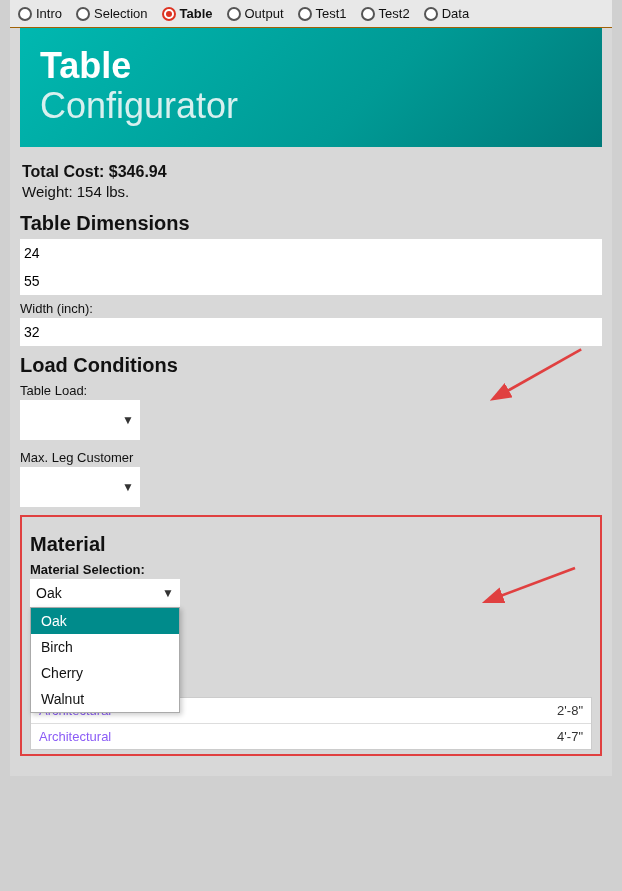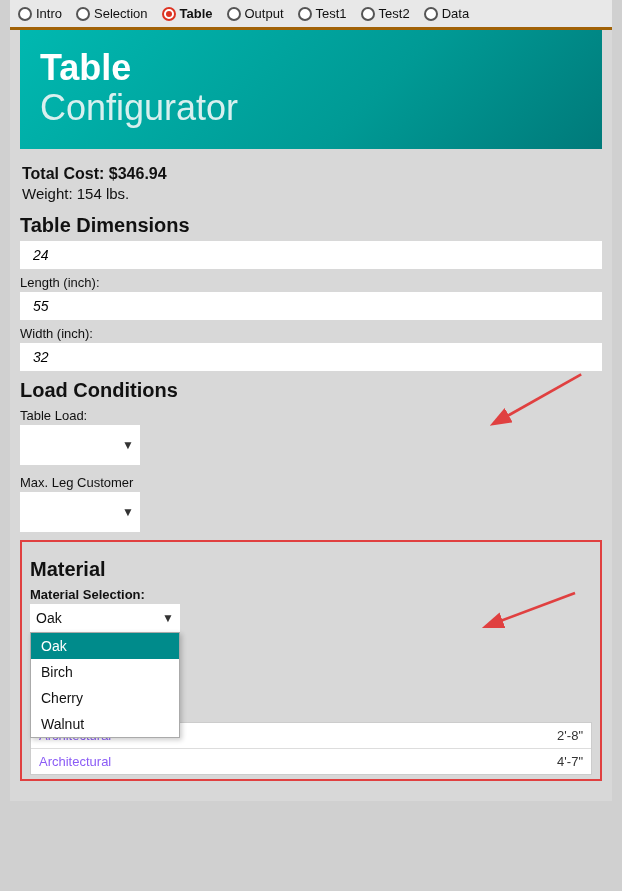--- a/index.html
+++ b/index.html
@@ -10,21 +10,21 @@
       font-family: Arial, sans-serif;
       font-size: 14px;
       color: #111;
     }
 
     
     .tab-bar {
       display: flex;
       align-items: center;
       background: #e8e8e8;
-      border-bottom: 3px solid #a16207;
+      border-bottom: 1px solid #a16207;
       padding: 6px 8px;
       gap: 14px;
     }
     .tab-item {
       display: flex;
       align-items: center;
       gap: 4px;
       cursor: pointer;
       font-size: 13px;
     }
@@ -98,26 +98,25 @@
     }
 
     
     .field-label {
       font-size: 13px;
       margin-bottom: 2px;
       margin-top: 6px;
     }
     .field-input {
       width: 100%;
-      padding: 4px 13px;
+      padding: 4px 4px;
       border: none;
       background: #fff;
       font-size: 14px;
       height: 28px;
-      font-style: italic;
     }
 
     
     .dropdown-wrapper {
       position: relative;
       display: inline-block;
       width: 120px;
     }
     .dropdown-select {
       width: 100%;
@@ -258,21 +257,20 @@
     <div class="summary">
       <div class="total-cost">Total Cost: $346.94</div>
       <div class="weight">Weight: 154 lbs.</div>
     </div>
 
     <div>
       <div class="section-heading">Table Dimensions</div>
 
       <input class="field-input" type="text" value="24" style="">
 
-      <div class="field-label">Length (inch):</div>
       <input class="field-input" type="text" value="55" style="">
 
       <div class="field-label">Width (inch):</div>
       <input class="field-input" type="text" value="32" style="">
     </div>
 
     <div style="position:relative;">
       <div class="section-heading">Load Conditions</div>
 
       <div class="field-label">Table Load:</div>

